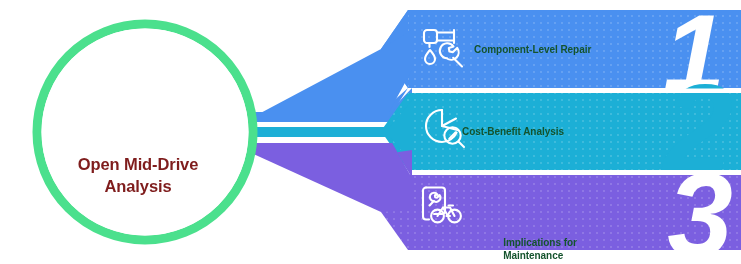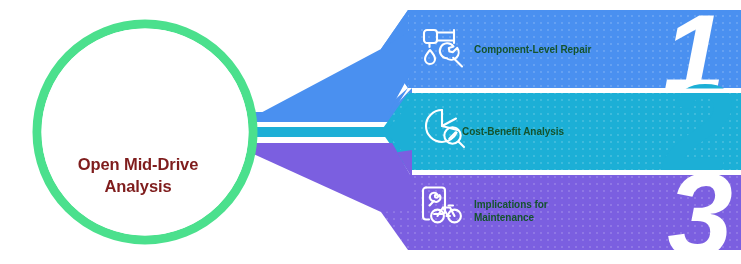--- a/index.html
+++ b/index.html
@@ -61,21 +61,21 @@
     font-size: 10px;
     font-weight: bold;
     line-height: 1.32;
     letter-spacing: -0.05px;
     margin-left: 6px;
   }
   .step-label span { display: block; }
 
   #row-1 { left: 412px; top: 22px;  width: 250px; height: 56px; }
   #row-2 { left: 400px; top: 104px; width: 250px; height: 56px; }
-  #row-3 { left: 412px; top: 180px; width: 250px; height: 62px; }
+  #row-3 { left: 412px; top: 180px; width: 250px; height: 62px; flex-direction: column; }
 
   .num-text {
     font-family: "Liberation Sans", sans-serif;
     font-weight: bold;
   }
 </style>
 </head>
 <body>
 
 <div id="infographic">

